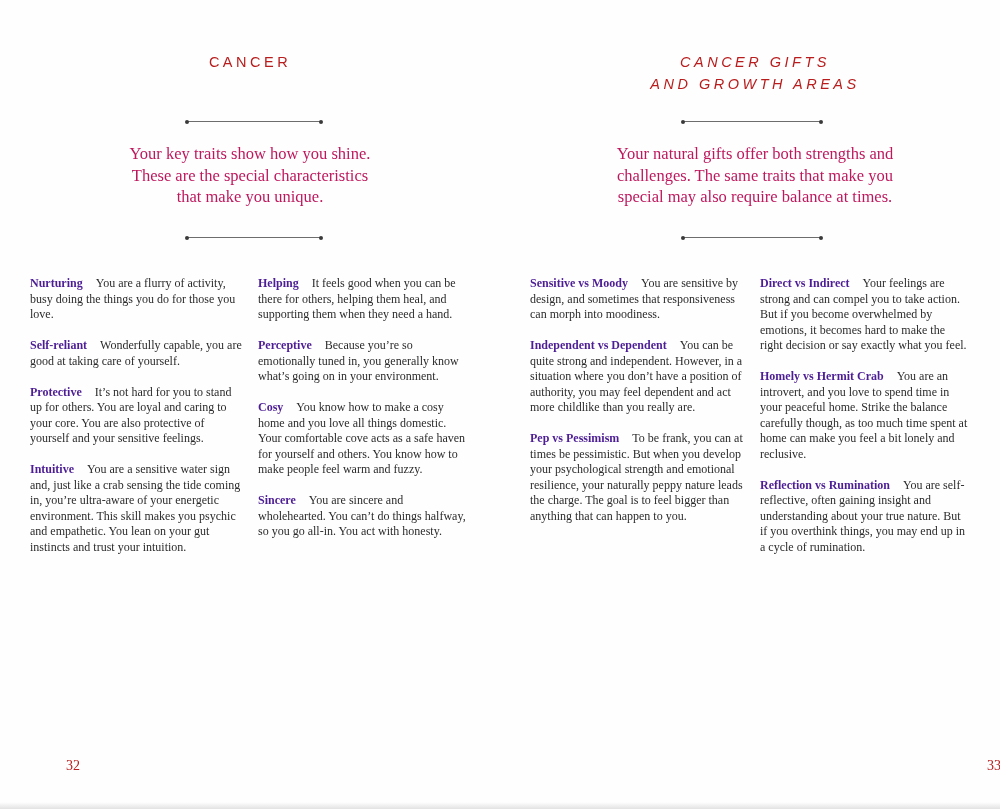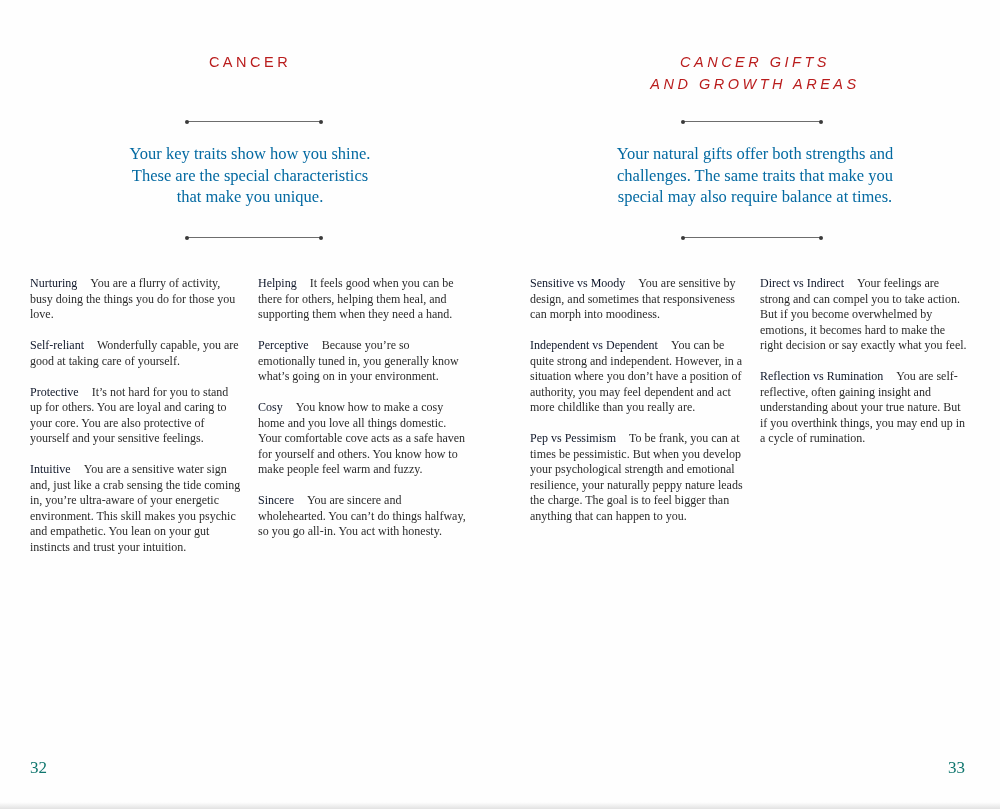--- a/index.html
+++ b/index.html
@@ -47,40 +47,41 @@
     background: #3a3a3a;
   }
   .divider::before { left: -2px; }
   .divider::after { right: -2px; }
 
   .intro {
     position: absolute;
     text-align: center;
     font-size: 16.5px;
     line-height: 21.5px;
-    color: #0369a1;
+    color: #be185d;
   }
 
   .col {
     position: absolute;
     font-size: 12px;
     line-height: 15.5px;
     color: #2b2b2b;
   }
   .trait { margin: 0 0 15.5px 0; }
   .trait .term {
-    font-weight: 400;
+    font-weight: 700;
     margin-right: 13px;
-    color: #0f172a;
+    color: #4c1d95;
   }
 
   .page-number {
     position: absolute;
-    font-size: 17px;
-    color: #0f766e;
+    font-size: 14px;
+    color: #b91c1c;
+    margin-left: 36px;
   }
 
   
   .lp-title   { left: 100px; top: 51px;  width: 300px; }
   .lp-div1    { left: 187px; top: 121px; width: 134px; }
   .lp-intro   { left: 75px;  top: 143px; width: 350px; }
   .lp-div2    { left: 187px; top: 237px; width: 134px; }
   .lp-col1    { left: 30px;  top: 276px; width: 212px; }
   .lp-col2    { left: 258px; top: 276px; width: 210px; }
   .lp-pagenum { left: 30px;  top: 758px; }
@@ -170,20 +171,23 @@
     <p class="trait">
       <span class="term">Pep vs Pessimism</span><span>To be frank, you can at times be pessimistic. But when you develop your psychological strength and emotional resilience, your naturally peppy nature leads the charge. The goal is to feel bigger than anything that can happen to you.</span>
     </p>
   </div>
 
   <div class="col rp-col2">
     <p class="trait">
       <span class="term">Direct vs Indirect</span><span>Your feelings are strong and can compel you to take action. But if you become overwhelmed by emotions, it becomes hard to make the right decision or say exactly what you feel.</span>
     </p>
     <p class="trait">
+      <span class="term">Homely vs Hermit Crab</span><span>You are an introvert, and you love to spend time in your peaceful home. Strike the balance carefully though, as too much time spent at home can make you feel a bit lonely and reclusive.</span>
+    </p>
+    <p class="trait">
       <span class="term">Reflection vs Rumination</span><span>You are self-reflective, often gaining insight and understanding about your true nature. But if you overthink things, you may end up in a cycle of rumination.</span>
     </p>
   </div>
 
   <div class="page-number rp-pagenum">33</div>
 
   <div class="page-edge"></div>
 </div>
 
 </body></html>

